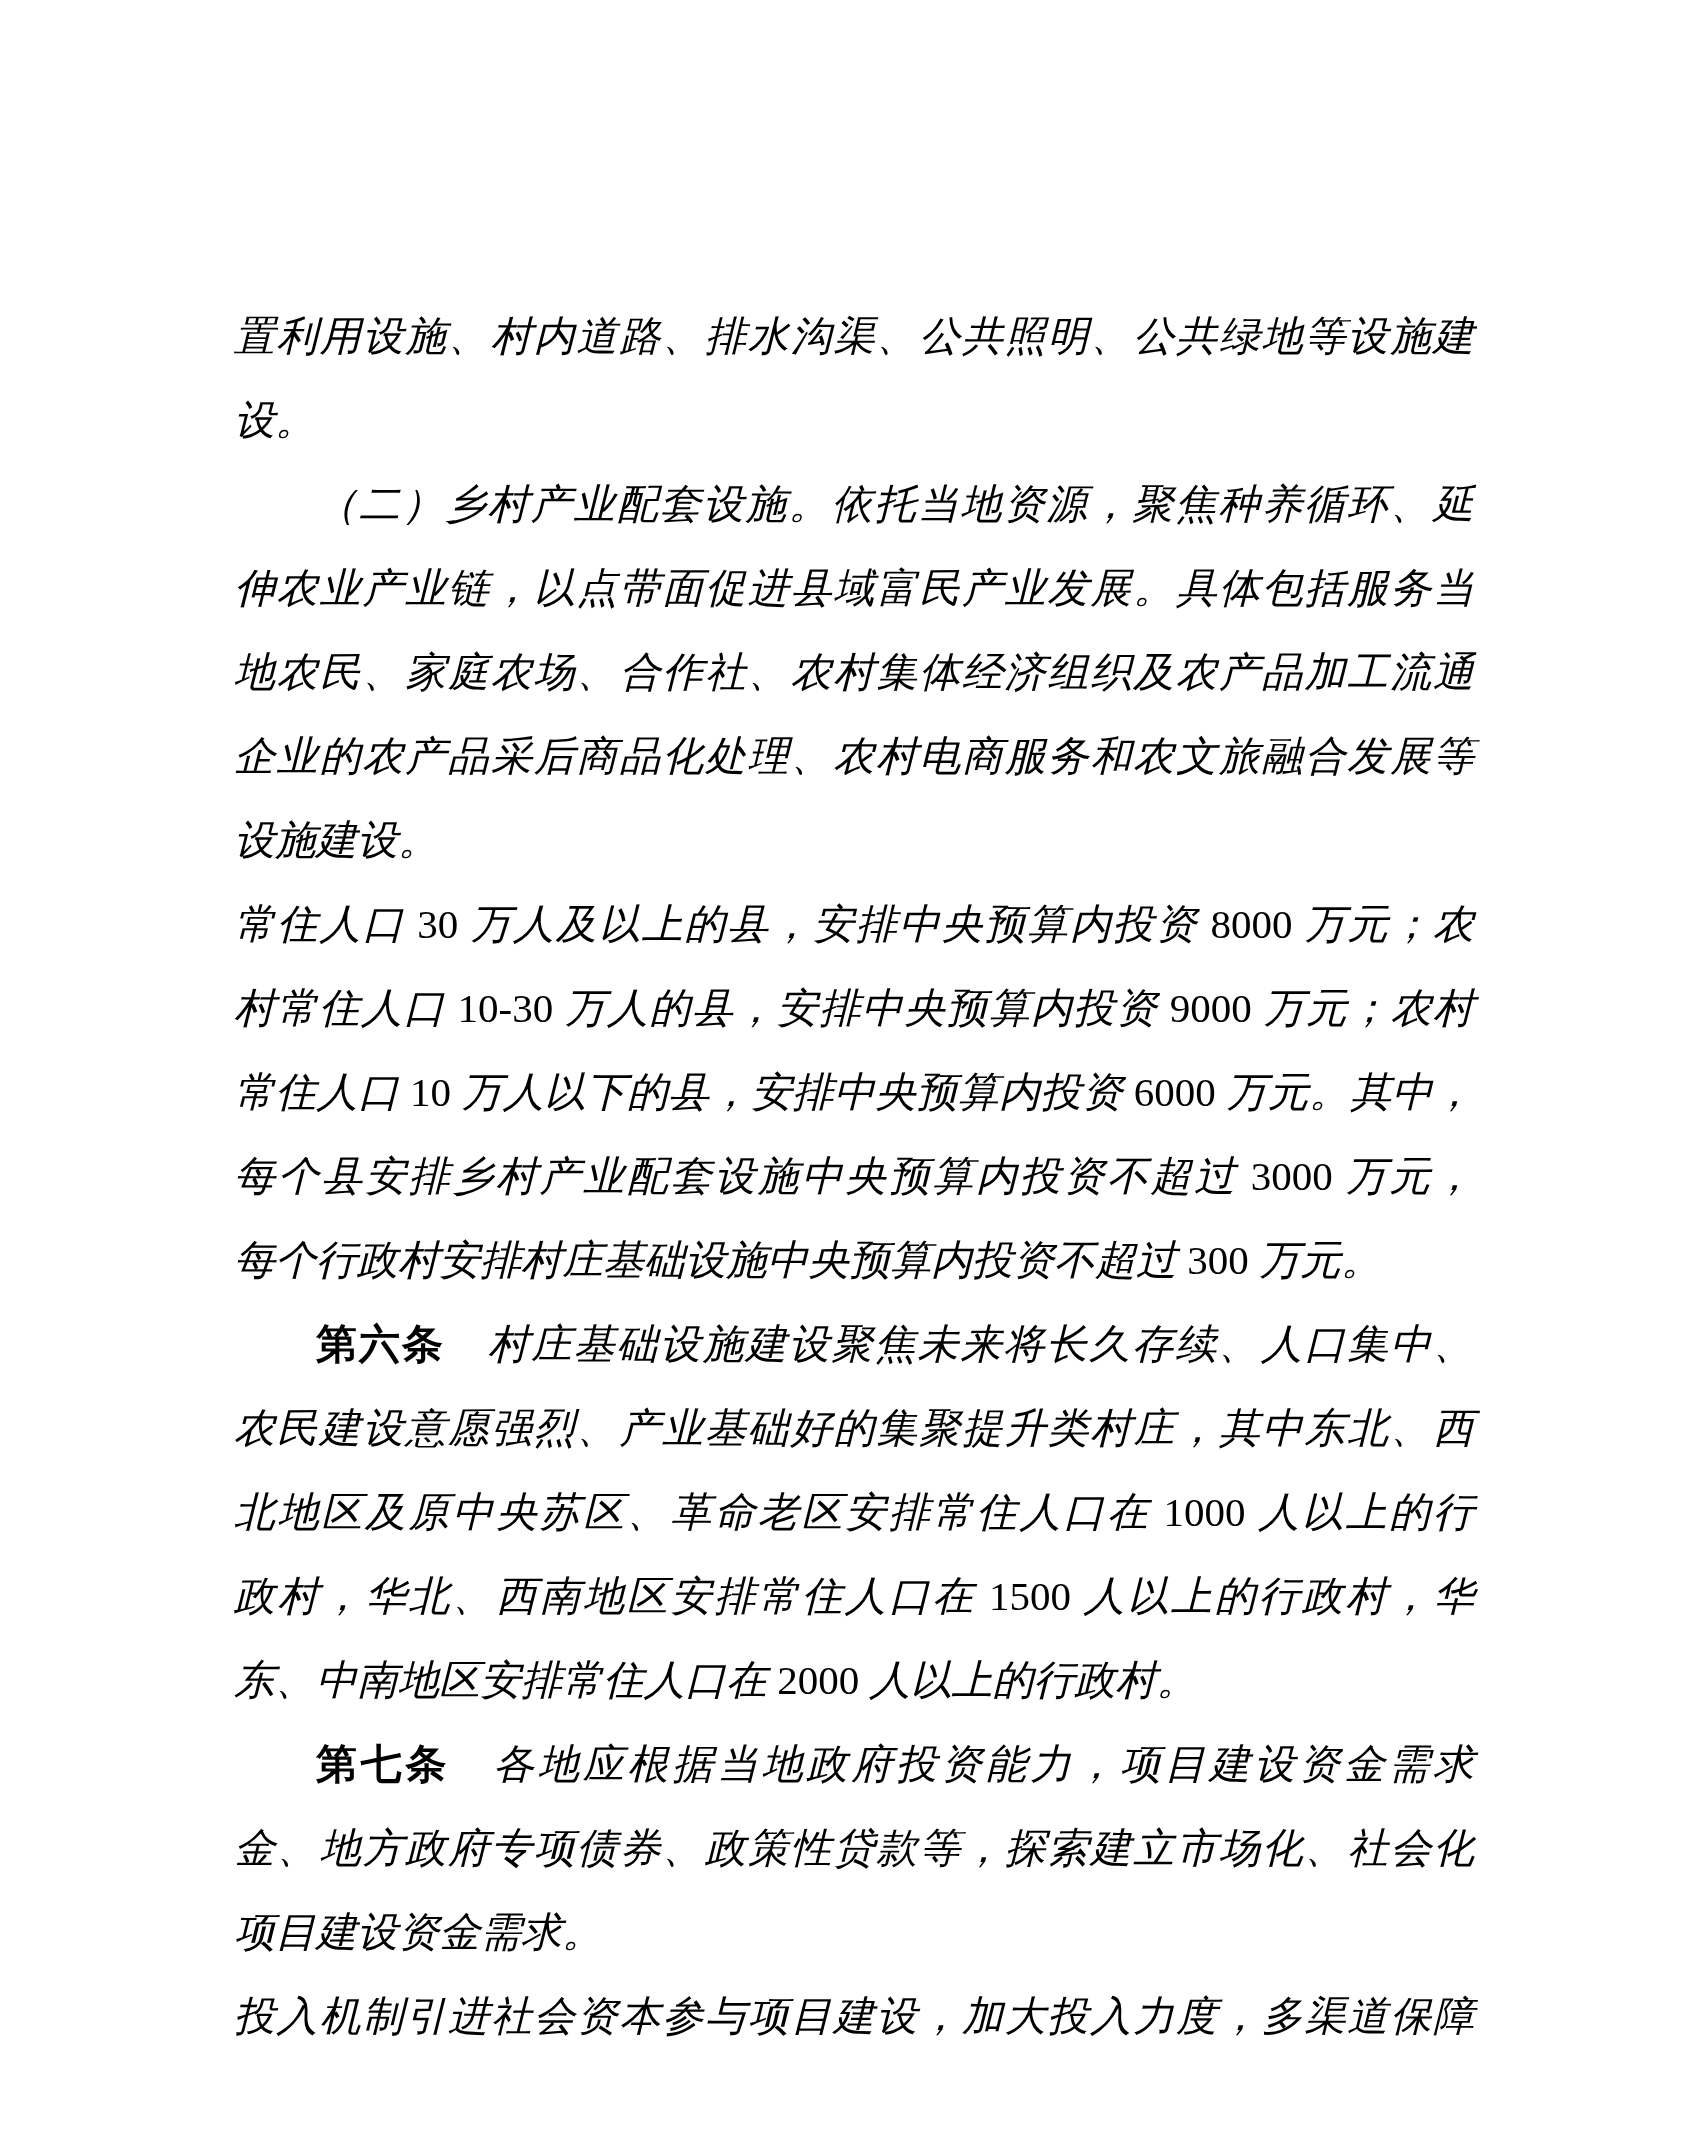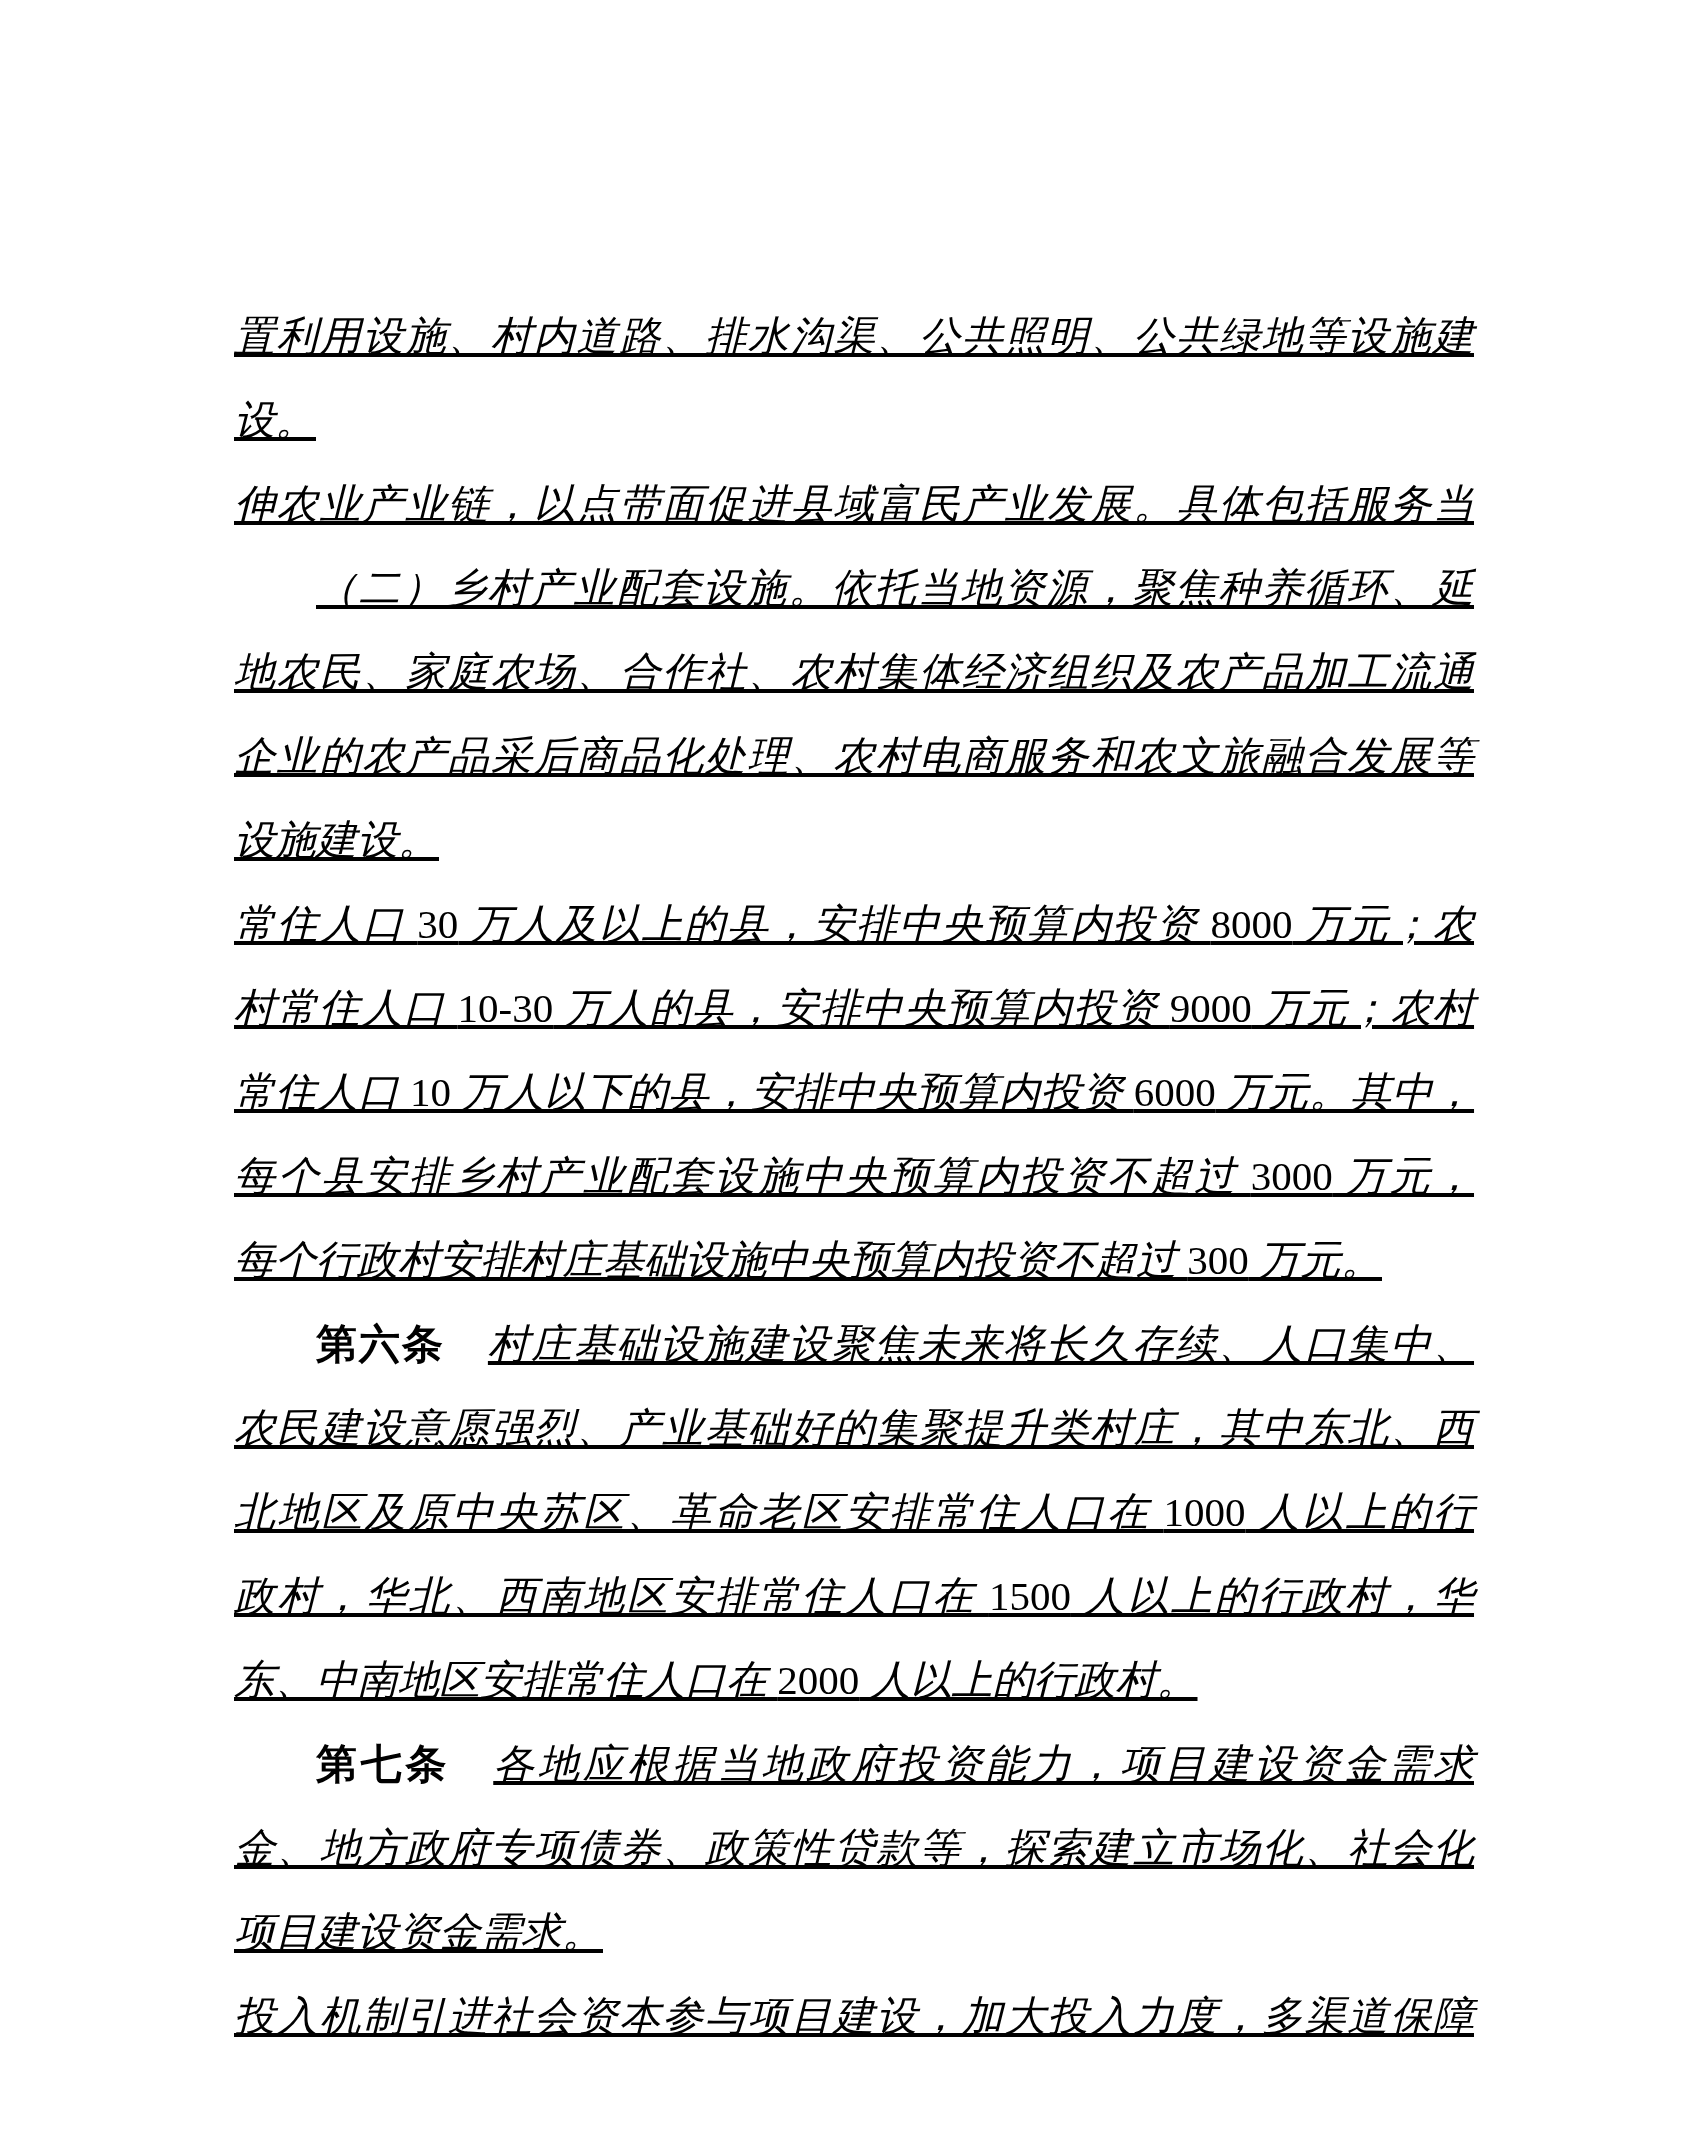--- a/index.html
+++ b/index.html
@@ -38,21 +38,20 @@
     text-align: justify;
     text-align-last: justify;
   }
   .indent {
     text-indent: 82px;
   }
   
   .bt {
     font-style: italic;
     font-synthesis: style;
-    text-decoration: underline;
   }
   
   .up {
     font-style: normal;
   }
   
   .art {
     font-family: "Liberation Sans", "DejaVu Sans", sans-serif;
     font-weight: 700;
     font-style: normal;
@@ -61,22 +60,22 @@
 </style>
 </head>
 <body>
 
 <div class="page">
   <div class="text-block">
 
     <div class="line just"><span class="bt">置利用设施、村内道路、排水沟渠、公共照明、公共绿地等设施建</span></div>
     <div class="line"><span class="bt">设。</span></div>
 
+    <div class="line just indent"><span class="bt">（二）乡村产业配套设施。依托当地资源，聚焦种养循环、延</span></div>
     <div class="line just"><span class="bt">伸农业产业链，以点带面促进县域富民产业发展。具体包括服务当</span></div>
-    <div class="line just indent"><span class="bt">（二）乡村产业配套设施。依托当地资源，聚焦种养循环、延</span></div>
     <div class="line just"><span class="bt">地农民、家庭农场、合作社、农村集体经济组织及农产品加工流通</span></div>
     <div class="line just"><span class="bt">企业的农产品采后商品化处理、农村电商服务和农文旅融合发展等</span></div>
     <div class="line"><span class="bt">设施建设。</span></div>
 
     <div class="line just"><span class="bt">常住人口 <span class="up">30</span> 万人及以上的县，安排中央预算内投资 <span class="up">8000</span> 万元；农</span></div>
     <div class="line just"><span class="bt">村常住人口 <span class="up">10-30</span> 万人的县，安排中央预算内投资 <span class="up">9000</span> 万元；农村</span></div>
     <div class="line just"><span class="bt">常住人口 <span class="up">10</span> 万人以下的县，安排中央预算内投资 <span class="up">6000</span> 万元。其中，</span></div>
     <div class="line just"><span class="bt">每个县安排乡村产业配套设施中央预算内投资不超过 <span class="up">3000</span> 万元，</span></div>
     <div class="line"><span class="bt">每个行政村安排村庄基础设施中央预算内投资不超过 <span class="up">300</span> 万元。</span></div>
 

